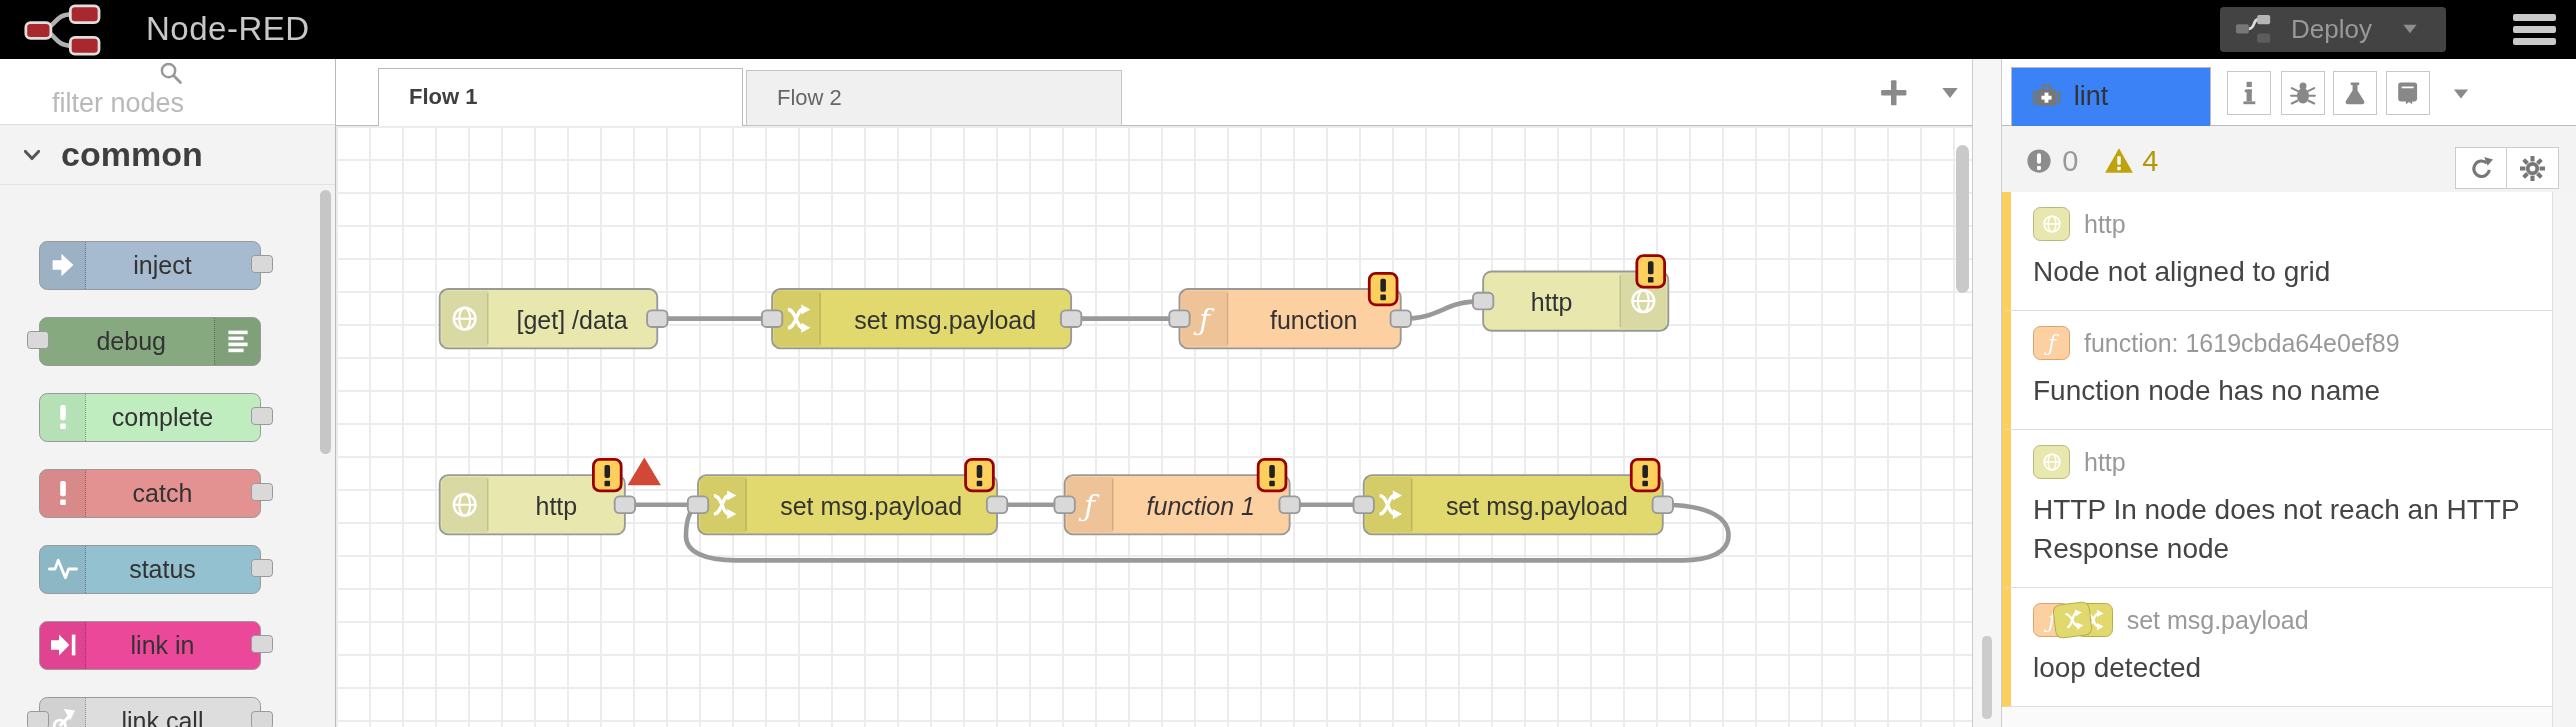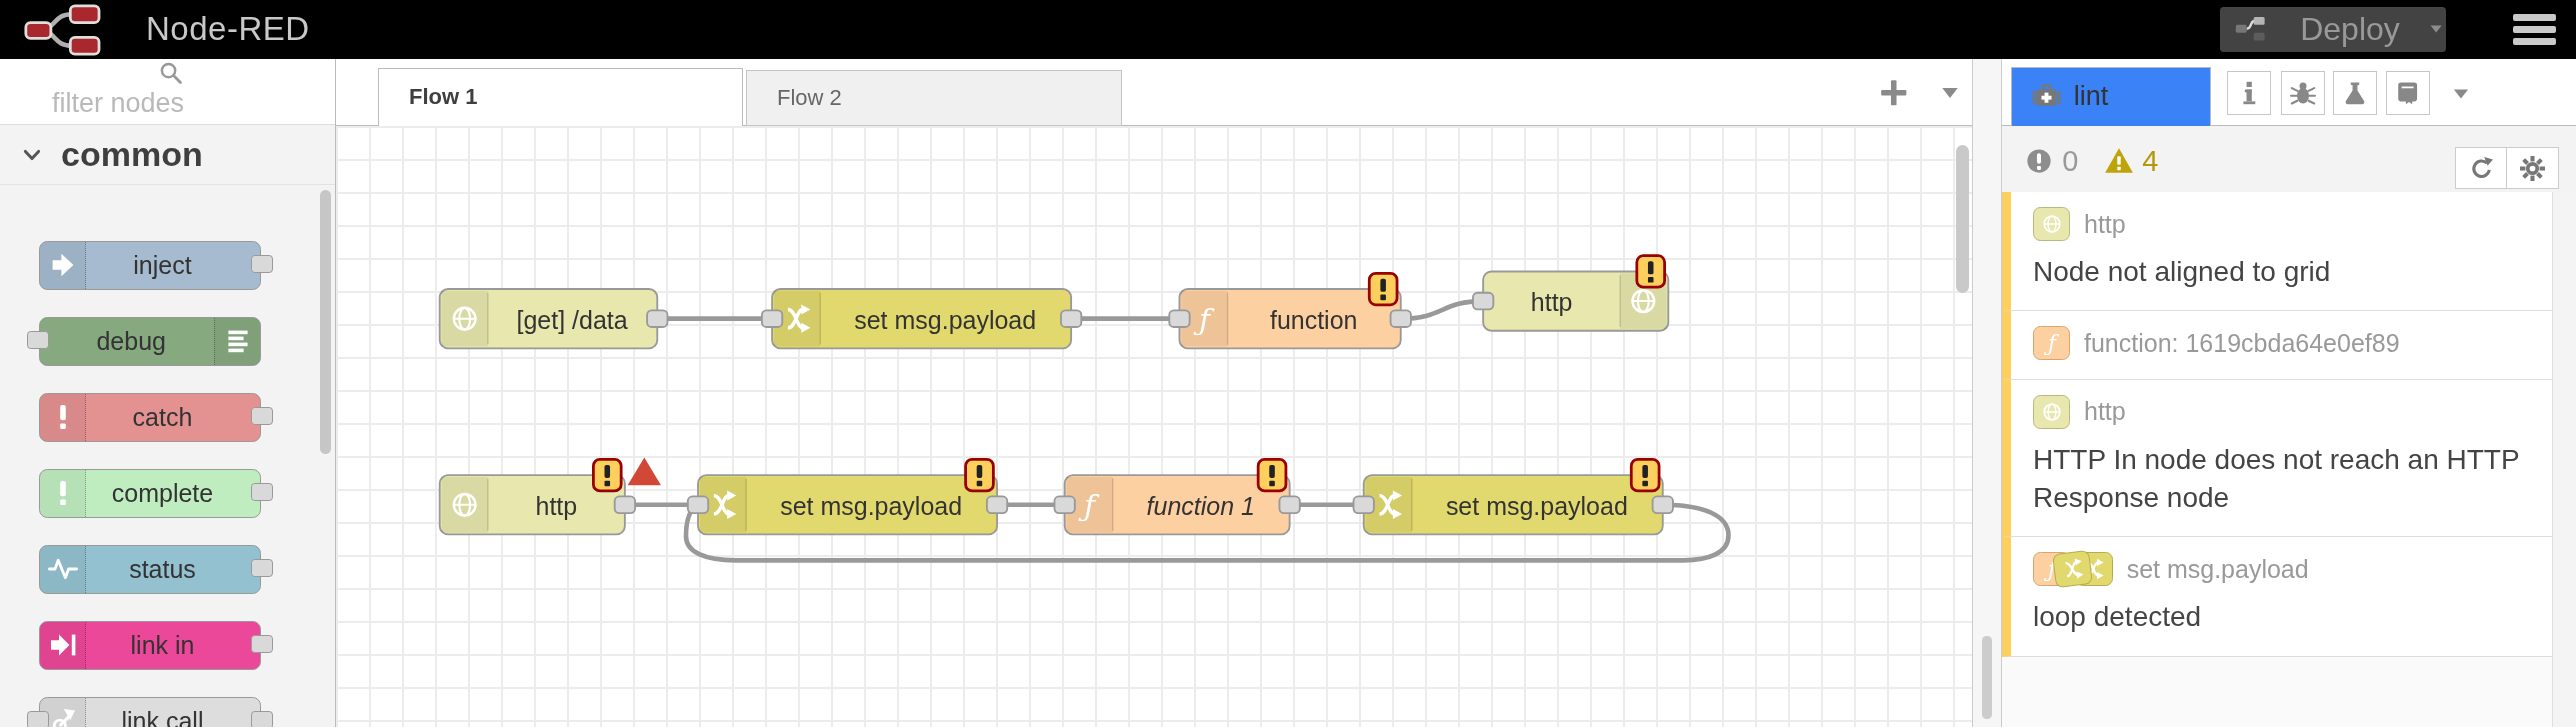--- a/index.html
+++ b/index.html
@@ -5,21 +5,21 @@
   html,body { margin:0; padding:0; background:#888; }
   #app { position:relative; width:2576px; height:728px; background:#fff;
          font-family:"Liberation Sans", sans-serif; overflow:hidden; }
 
   
   .header { position:absolute; left:0; top:0; width:2576px; height:59px; background:#000;padding-left:34px; }
   .logo { position:absolute; left:24px; top:3.7px; }
   .app-title { position:absolute; left:146px; top:10.2px; font-size:33px; color:#c8c8c8; letter-spacing:0.5px; }
   .deploy-btn { position:absolute; left:2220px; top:6.5px; width:226px; height:45px; background:#434343;
                 border-radius:3.7px; display:flex; align-items:center; cursor:pointer; }
-  .deploy-btn .dlabel { color:#999; font-size:32px; margin-left:34px; }
+  .deploy-btn .dlabel { color:#999; font-size:26px; margin-left:19px; }
   .deploy-btn .dicon { margin-left:15px; }
   .deploy-caret { margin-left:26px; color:#8d8d8d; width:24px; height:24px; }
   .hamburger { position:absolute; left:2513px; top:14px; width:44px; height:33px; cursor:pointer; }
   .hamburger i { display:block; width:43px; height:6.5px; background:#c9c9c9; border-radius:1.9px; margin-bottom:5.6px; }
 
   
   .palette { position:absolute; left:0; top:59px; width:336px; height:669px; background:#f3f3f3;
              border-right:1.9px solid #bbb; box-sizing:border-box; }
   .search-row { height:65px; background:#fff; border-bottom:0.9px solid #ddd; display:flex; align-items:center;flex-direction:column; }
   .search-row svg { width:28px; height:28px; margin:0 13px 0 20.4px; flex:none; }
@@ -294,37 +294,37 @@
       <div class="pnode" style="background:#87a980">
         <span class="icon-region right">
             <svg viewBox="0 0 40 40">
               <use href="#icon-debug"></use>
             </svg>
           </span>
         <span class="lbl left-of-icon">debug</span>
         <span class="port in"></span>
       </div>
 
+      <div class="pnode" style="background:#c0edc0">
+        <span class="icon-region left">
+            <svg viewBox="0 0 40 40">
+              <use href="#icon-excl"></use>
+            </svg>
+          </span>
+        <span class="lbl right-of-icon">complete</span>
+        <span class="port out"></span>
+      </div>
+
       <div class="pnode" style="background:#e49191">
         <span class="icon-region left">
             <svg viewBox="0 0 40 40">
               <use href="#icon-excl"></use>
             </svg>
           </span>
         <span class="lbl right-of-icon">catch</span>
-        <span class="port out"></span>
-      </div>
-
-      <div class="pnode" style="background:#c0edc0">
-        <span class="icon-region left">
-            <svg viewBox="0 0 40 40">
-              <use href="#icon-excl"></use>
-            </svg>
-          </span>
-        <span class="lbl right-of-icon">complete</span>
         <span class="port out"></span>
       </div>
 
       <div class="pnode" style="background:#94c1d0">
         <span class="icon-region left">
             <svg viewBox="0 0 40 40">
               <use href="#icon-pulse"></use>
             </svg>
           </span>
         <span class="lbl right-of-icon">status</span>
@@ -579,20 +579,21 @@
 
       <div class="entry">
         <div class="entry-title">
           <span class="mini-node mini-fn">
               <svg viewBox="0 0 40 40">
                 <use href="#icon-fn"></use>
               </svg>
             </span>
           <span class="tname">function: 1619cbda64e0ef89</span>
         </div>
+        <div class="entry-msg">Function node has no name</div>
       </div>
 
       <div class="entry">
         <div class="entry-title">
           <span class="mini-node mini-http">
               <svg viewBox="0 0 40 40">
                 <use href="#icon-globe"></use>
               </svg>
             </span>
           <span class="tname">http</span>

